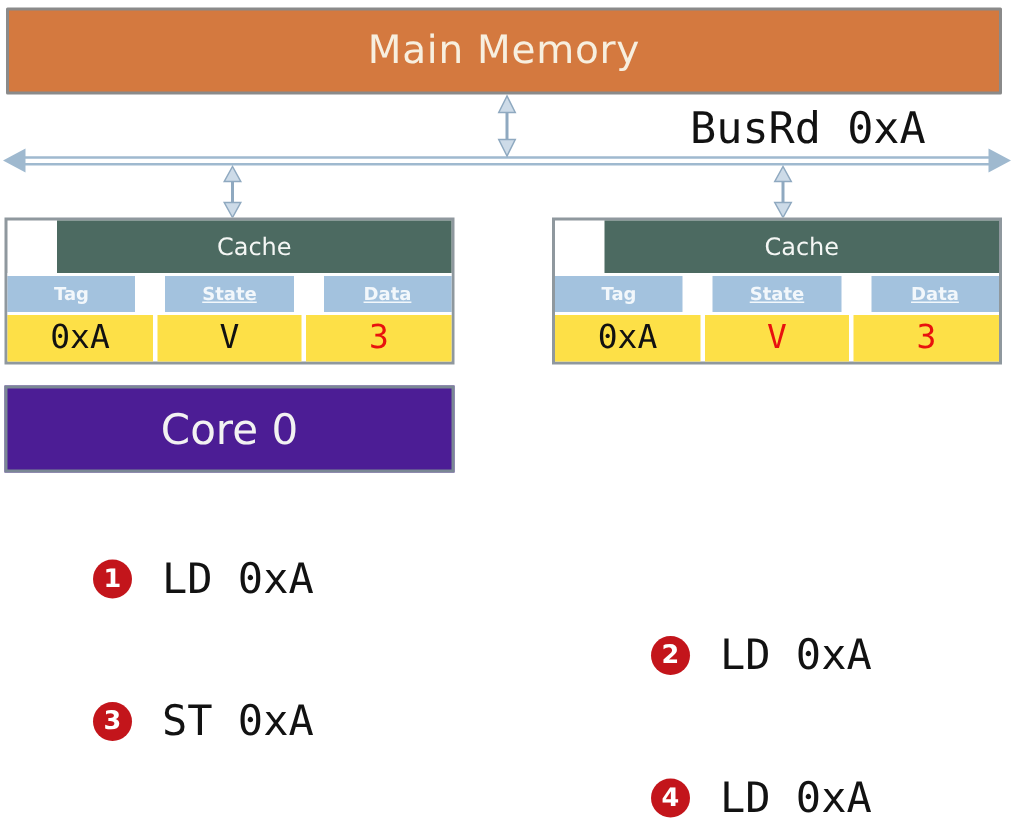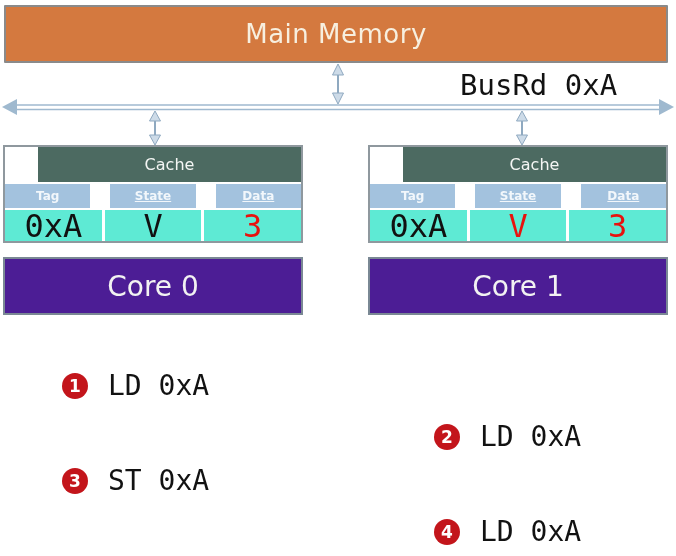--- a/index.html
+++ b/index.html
@@ -34,22 +34,22 @@
     display:flex;align-items:center;justify-content:center;font-size:16px;margin-left:33px;
   }
   .cache-cols{display:flex;height:24px;border-top:2px solid #ffffff;}
   .cache-cols .col{
     flex:1;background:#a3c2de;color:#f2f7fb;font-weight:bold;font-size:12px;
     display:flex;align-items:center;justify-content:center;
   }
   .cache-cols .col + .col{margin-left:20px;text-decoration:underline;}
   .cache-row{display:flex;height:31px;border-top:2px solid #ffffff;}
   .cache-row .cell{
-    flex:1;background:#5eead4;
-    font-family:"DejaVu Sans Mono","Liberation Mono",monospace;font-size:32px;
+    flex:1;background:#fde047;
+    font-family:"DejaVu Sans Mono","Liberation Mono",monospace;font-size:22px;
     display:flex;align-items:center;justify-content:center;line-height:1;
   }
   .cache-row .cell + .cell{margin-left:3px;}
   
   .core{
     position:absolute;top:257px;width:296px;height:54px;
     background:#4c1d95;border:2px solid #7a8894;
     display:flex;align-items:center;justify-content:center;
     color:#f2f2f2;font-size:28px;
   }
@@ -135,23 +135,20 @@
     <div class="cache-row">
       <div class="cell" style="color: rgb(17, 17, 17);">0xA</div>
       <div class="cell" style="color: rgb(232, 18, 14);">V</div>
       <div class="cell" style="color: rgb(232, 18, 14);">3</div>
     </div>
   </div>
 
   <div class="core left">
     <span>Core 0</span>
   </div>
-  <div class="core right">
-    <span>Core 1</span>
-  </div>
 
   <div class="op op1">
     <div class="badge">1</div>
     <div class="op-text">LD 0xA</div>
   </div>
   <div class="op op2">
     <div class="badge">2</div>
     <div class="op-text">LD 0xA</div>
   </div>
   <div class="op op3">

